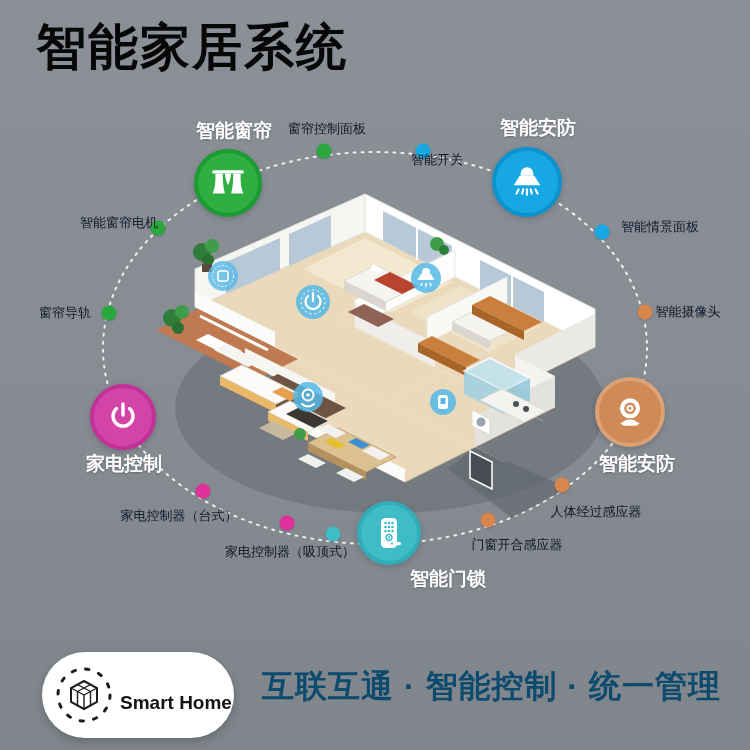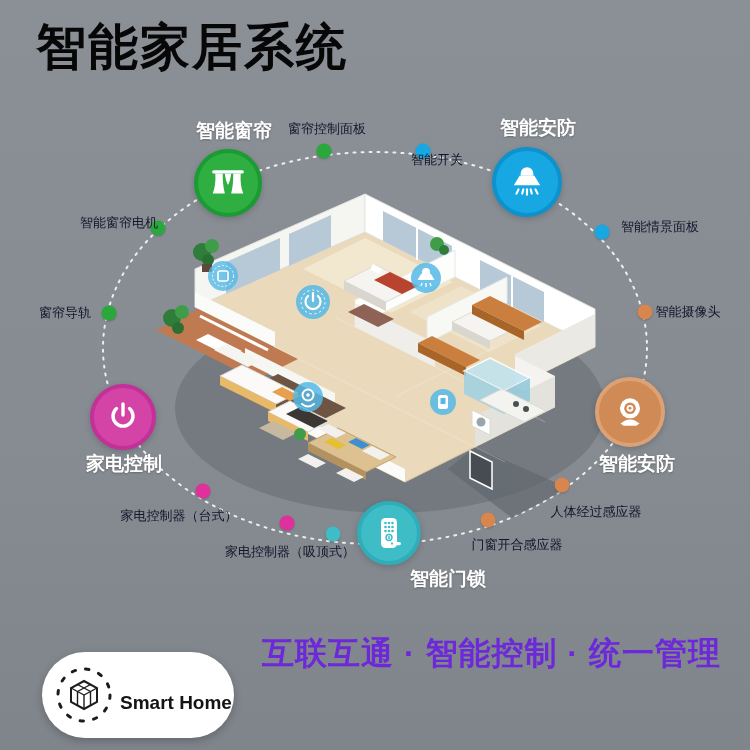--- a/index.html
+++ b/index.html
@@ -33,21 +33,21 @@
   .dot-teal{background:#3fbdc7;}
   .node-label{font-size:13px;color:#0f172a;white-space:nowrap;}
   
   .logo-pill{left:42px;top:652px;width:192px;height:86px;background:#ffffff;
              border-radius:43px;box-shadow:0 3px 8px rgba(0,0,0,.22);
              display:flex;align-items:center;}
   .logo-icon{margin-left:10px;flex:0 0 auto;}
   .logo-texts{margin-left:4px;display:flex;flex-direction:column;}
   .logo-cn{font-size:25px;color:#141414;letter-spacing:3px;white-space:nowrap;}
   .logo-en{font-size:19px;font-weight:bold;color:#141414;margin-top:16px;white-space:nowrap;}
-  .slogan{left:262px;top:632px;font-size:32px;font-weight:bold;color:#6d28d9;
+  .slogan{left:262px;top:665px;font-size:32px;font-weight:bold;color:#0c4a6e;
           letter-spacing:1px;white-space:nowrap;}
 </style>
 </head>
 <body>
 
 <svg id="orbit" class="abs" width="750" height="750">
   <ellipse cx="375" cy="348" rx="272" ry="196" fill="none" stroke="#ffffff" stroke-width="2" stroke-dasharray="2 6" stroke-linecap="round" opacity="0.85"></ellipse>
 </svg>
 
 <div class="abs title">智能家居系统</div>

